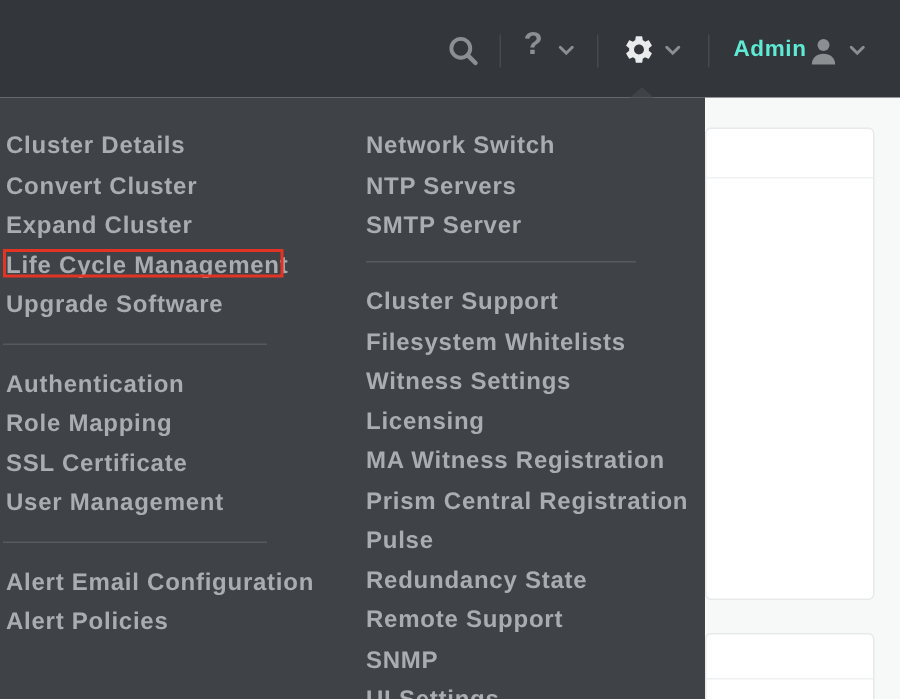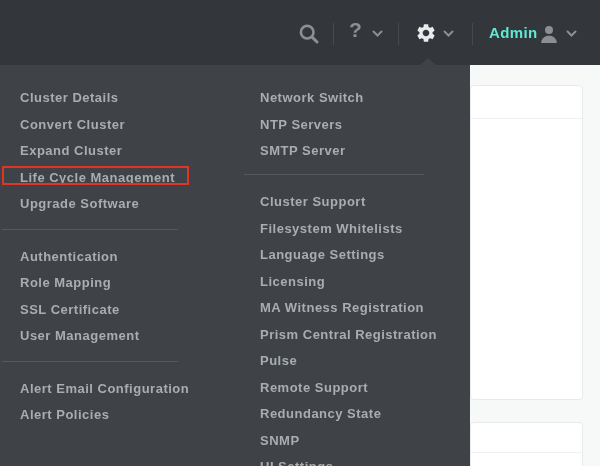--- a/index.html
+++ b/index.html
@@ -35,22 +35,22 @@
     background:#3f4347; z-index:2; overflow:hidden;
   }
   .menu-caret {
     position:absolute; top:58px; left:420px; width:0; height:0; z-index:4;
     border-left:8px solid transparent; border-right:8px solid transparent;
     border-bottom:7px solid #3f4347;
   }
   .col-left  { position:absolute; left:0;   top:0; width:240px; padding-top:20px; }
   .col-right { position:absolute; left:240px; top:0; width:230px; padding-top:20px; }
   .mi {
-    height:26.5px; line-height:26.5px; padding-left:20px;
-    font-size:13px; font-weight:700; letter-spacing:0.5px;
+    height:26.5px; line-height:26.5px; padding-left:4px;
+    font-size:16px; font-weight:700; letter-spacing:0.5px;
     color:#a9adb0; white-space:nowrap; cursor:pointer;
   }
   .mi.hl { position:relative; }
   .hl-box {
     position:absolute; left:2px; top:1px; width:187px; height:19px;
     border:2px solid #e23424; pointer-events:none;
   }
   hr.sep { border:0; border-top:1px solid #56595d; height:0; }
   .sep-l { margin:11px 0 14px 2px; width:176px; }
   .sep-r { margin:9.5px 0 14px 4px; width:180px; }
@@ -153,24 +153,24 @@
 
   <div class="col-right">
     <div class="mi">Network Switch</div>
     <div class="mi">NTP Servers</div>
     <div class="mi">SMTP Server</div>
 
     <hr class="sep sep-r">
 
     <div class="mi">Cluster Support</div>
     <div class="mi">Filesystem Whitelists</div>
-    <div class="mi">Language Settings</div>
+    <div class="mi">Witness Settings</div>
     <div class="mi">Licensing</div>
     <div class="mi">MA Witness Registration</div>
     <div class="mi">Prism Central Registration</div>
     <div class="mi">Pulse</div>
+    <div class="mi">Redundancy State</div>
     <div class="mi">Remote Support</div>
-    <div class="mi">Redundancy State</div>
     <div class="mi">SNMP</div>
     <div class="mi">UI Settings</div>
   </div>
 
 </div>
 
 </body></html>

